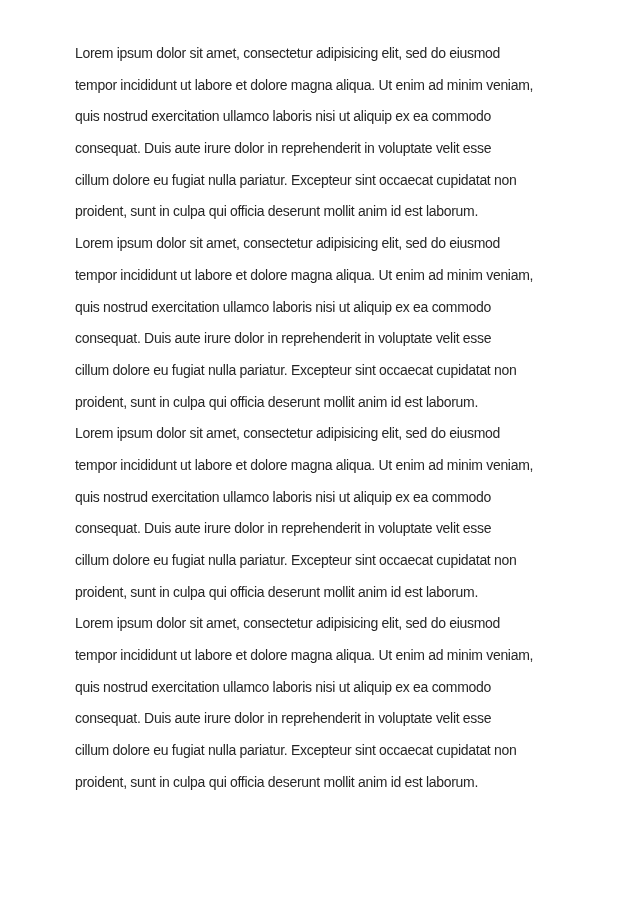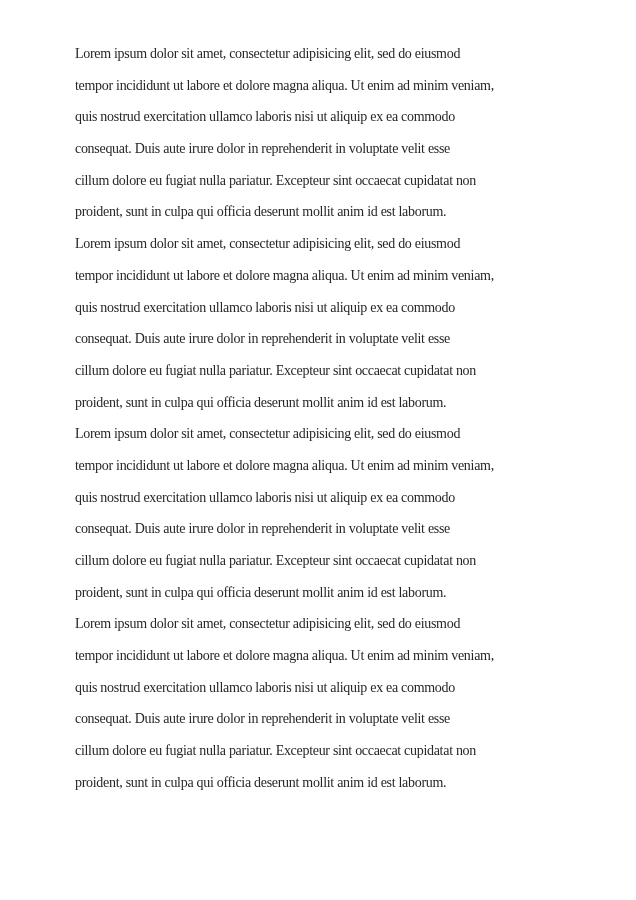--- a/index.html
+++ b/index.html
@@ -35,21 +35,21 @@
     height: 31.7px;
     line-height: 31.7px;
     white-space: nowrap;
     text-align: left;
   }
 </style>
 </head>
 <body style="background: rgb(255, 255, 255);">
 
 <div class="page">
-  <div class="text-block" id="text-block" style="color: rgb(38, 38, 38); font-family: Liberation Serif, serif;">
+  <div class="text-block" id="text-block" style="color: rgb(38, 38, 38);">
       <div class="paragraph">
         <span class="text-line">Lorem ipsum dolor sit amet, consectetur adipisicing elit, sed do eiusmod</span>
         <span class="text-line">tempor incididunt ut labore et dolore magna aliqua. Ut enim ad minim veniam,</span>
         <span class="text-line">quis nostrud exercitation ullamco laboris nisi ut aliquip ex ea commodo</span>
         <span class="text-line">consequat. Duis aute irure dolor in reprehenderit in voluptate velit esse</span>
         <span class="text-line">cillum dolore eu fugiat nulla pariatur. Excepteur sint occaecat cupidatat non</span>
         <span class="text-line">proident, sunt in culpa qui officia deserunt mollit anim id est laborum.</span>
       </div>
       <div class="paragraph">
         <span class="text-line">Lorem ipsum dolor sit amet, consectetur adipisicing elit, sed do eiusmod</span>

